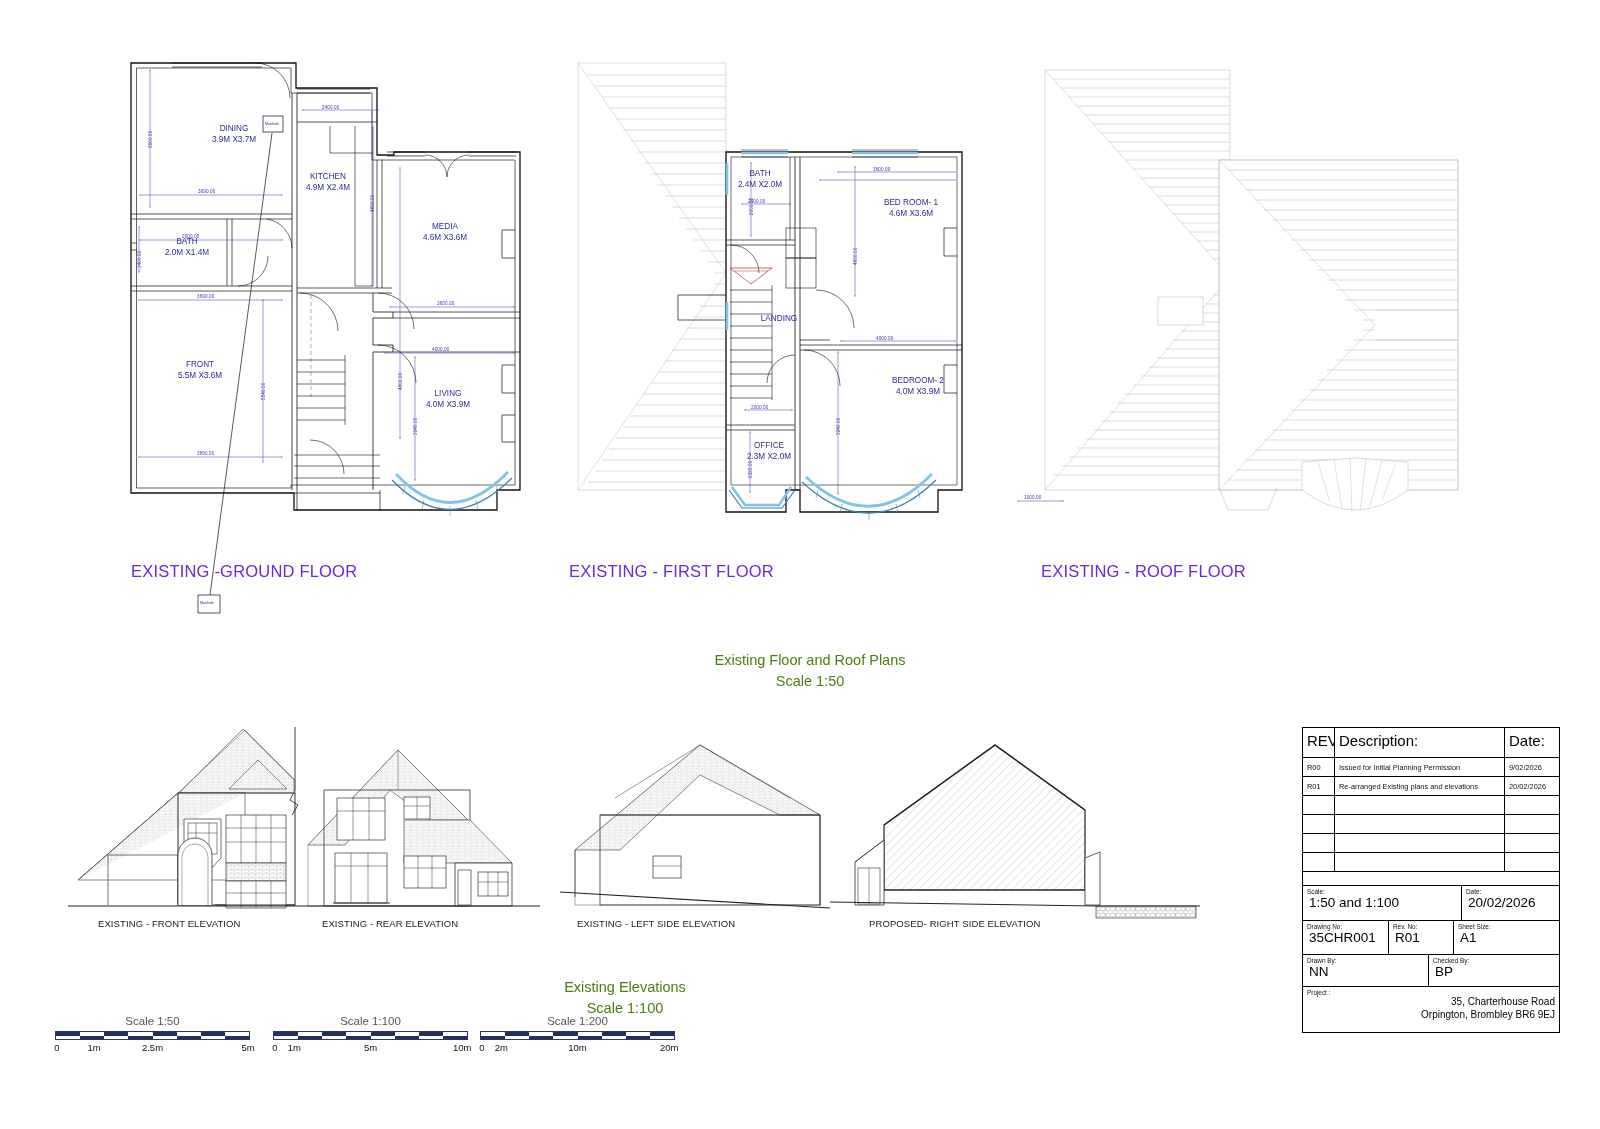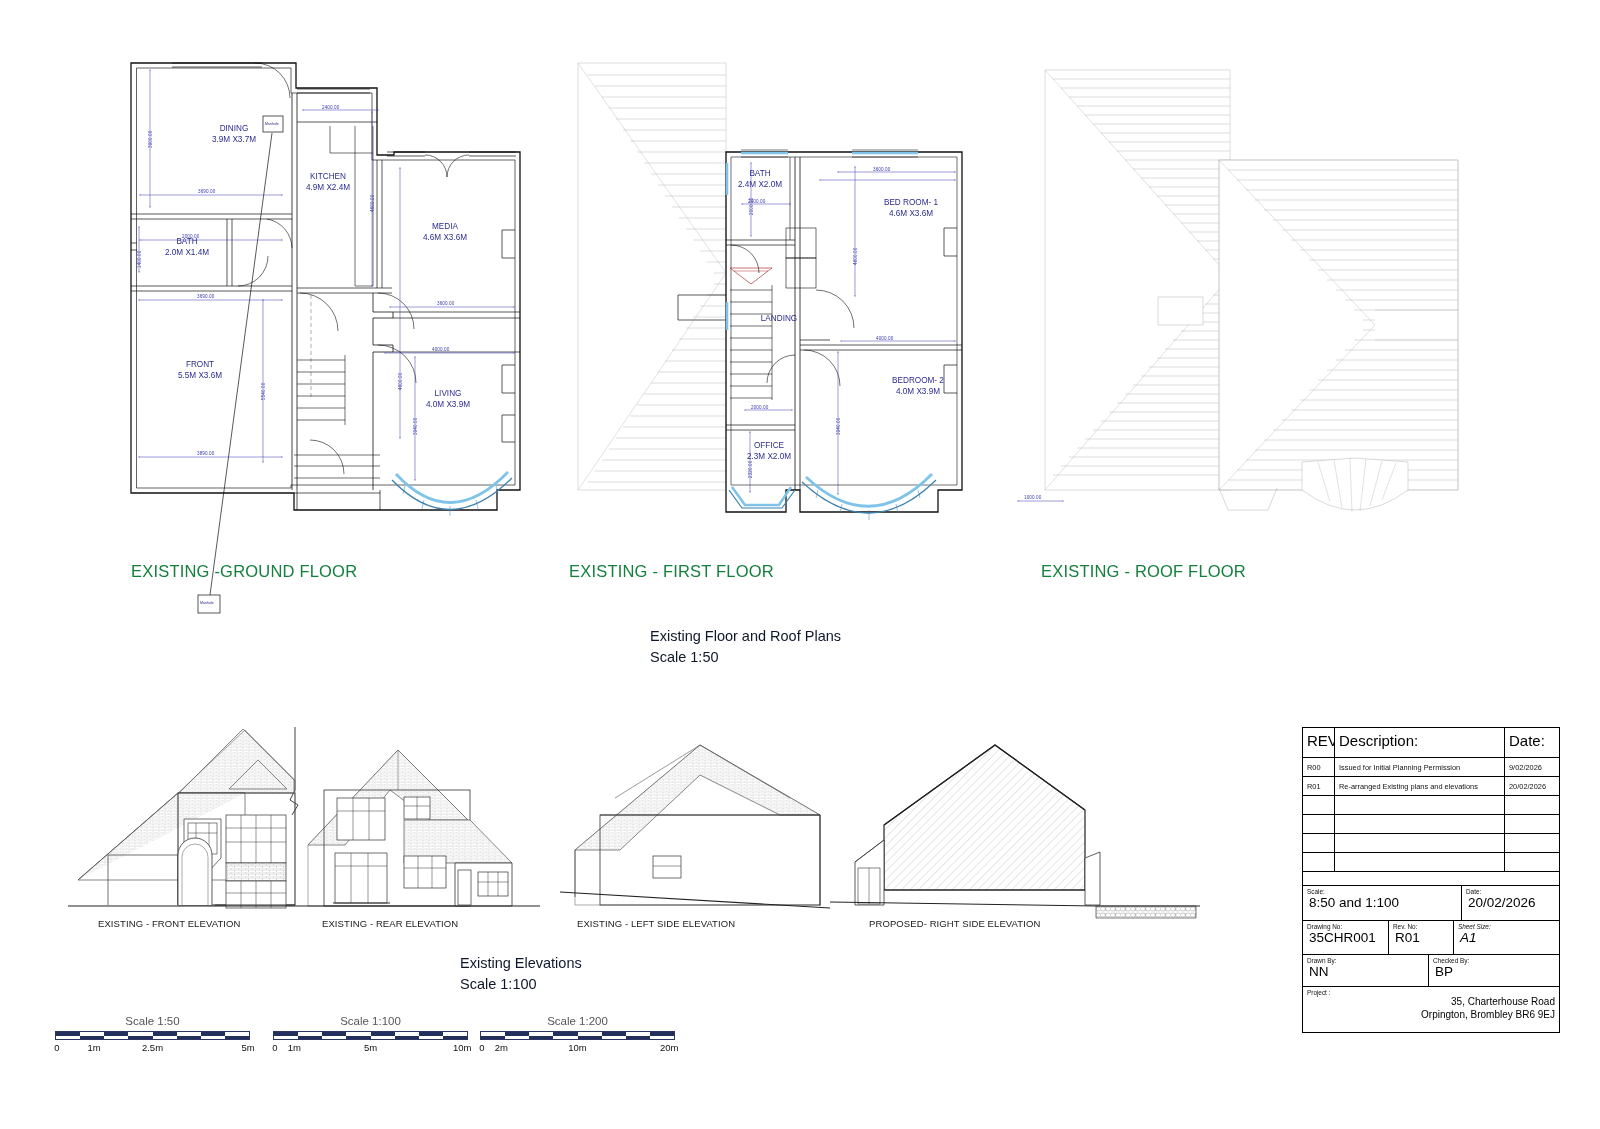--- a/index.html
+++ b/index.html
@@ -24,31 +24,32 @@
     left: 0;
     top: 0;
     width: 1600px;
     height: 1129px;
     pointer-events: none;
   }
   
   .plan-title {
     position: absolute;
     font-size: 16.5px;
-    color: #15803d;
+    color: #6d28d9;
     letter-spacing: 0.2px;
     white-space: nowrap;
   }
   .block-caption {
     position: absolute;
     font-size: 14.5px;
-    color: #0f172a;
-    text-align: left;
+    color: #4d7c0f;
+    text-align: center;
     line-height: 1.45;
     white-space: nowrap;
+    margin-top: 24px;
   }
   .elev-caption {
     position: absolute;
     font-size: 9.5px;
     color: #1a1a1a;
     white-space: nowrap;
     letter-spacing: 0.1px;
     text-align: center;
   }
   .room-label {
@@ -798,38 +799,38 @@
       <div class="tb-cell c-desc"></div>
       <div class="tb-cell c-date"></div>
     </div>
     <div class="tb-row" style="height:14px;">
       <div class="tb-cell" style="flex:1 1 auto; border-right:none;"></div>
     </div>
 
     <div class="tb-row" style="height:35px;">
       <div class="tb-cell tb-field" style="flex:1 1 auto;">
         <span class="tb-label">Scale:</span>
-        <span class="tb-value">8:50 and 1:100</span>
+        <span class="tb-value">1:50 and 1:100</span>
       </div>
       <div class="tb-cell tb-field" style="width:97px;">
         <span class="tb-label">Date:</span>
         <span class="tb-value">20/02/2026</span>
       </div>
     </div>
 
     <div class="tb-row" style="height:34px;">
       <div class="tb-cell tb-field" style="width:86px;">
         <span class="tb-label">Drawing No:</span>
         <span class="tb-value">35CHR001</span>
       </div>
       <div class="tb-cell tb-field" style="width:65px;">
         <span class="tb-label">Rev. No:</span>
         <span class="tb-value">R01</span>
       </div>
-      <div class="tb-cell tb-field" style="flex:1 1 auto;font-style:italic;">
+      <div class="tb-cell tb-field" style="flex:1 1 auto;">
         <span class="tb-label">Sheet Size:</span>
         <span class="tb-value">A1</span>
       </div>
     </div>
 
     <div class="tb-row" style="height:32px;">
       <div class="tb-cell tb-field" style="width:126px;">
         <span class="tb-label">Drawn By:</span>
         <span class="tb-value">NN</span>
       </div>

